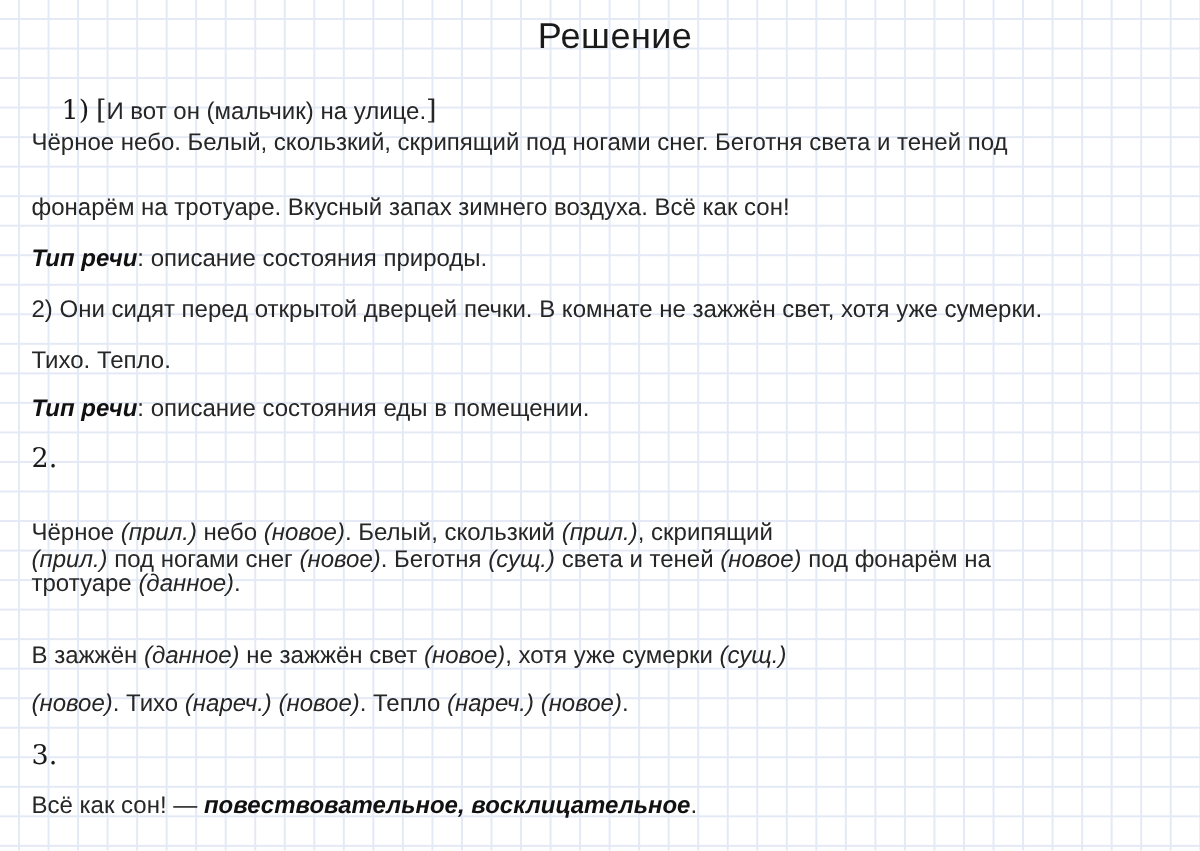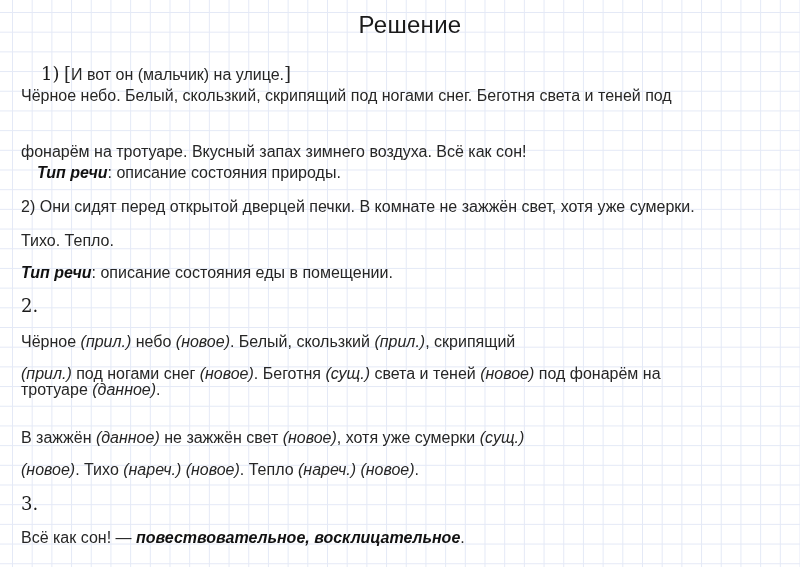--- a/index.html
+++ b/index.html
@@ -70,40 +70,40 @@
 <div class="page">
 
   <div class="title">Решение</div>
 
   <div class="line" style="top:64px;margin-left:20px;">
     <span class="num">1)</span>
     <span class="bracket">[</span><span>И вот он (мальчик) на улице.</span><span class="bracket">]</span>
   </div>
 
   <div class="line" style="top:86px;">Чёрное небо. Белый, скользкий, скрипящий под ногами снег. Беготня света и теней под</div>
-  <div class="line" style="top:142px;">фонарём на тротуаре. Вкусный запах зимнего воздуха. Всё как сон!</div>
+  <div class="line" style="top:129px;">фонарём на тротуаре. Вкусный запах зимнего воздуха. Всё как сон!</div>
 
-  <div class="line" style="top:163px;margin-left:16px;">
+  <div class="line" style="top:163px;">
     <span class="bi">Тип речи</span><span>: описание состояния природы.</span>
   </div>
 
   <div class="line" style="top:197px;">
     <span>2)</span><span> Они сидят перед открытой дверцей печки. В комнате не зажжён свет, хотя уже сумерки.</span>
   </div>
   <div class="line" style="top:263px;">
     <span class="bi">Тип речи</span><span>: описание состояния еды в помещении.</span>
   </div>
 
   <div class="line" style="top:231px;">Тихо. Тепло.</div>
 
   <div class="line" style="top:296px;">
     <span class="num">2.</span>
   </div>
 
-  <div class="line" style="top:332px;"><span>Чёрное </span><span class="it">(прил.)</span><span> небо </span><span class="it">(новое)</span><span>. Белый, скользкий </span><span class="it">(прил.)</span><span>, скрипящий</span></div>
+  <div class="line" style="top:346px;"><span>Чёрное </span><span class="it">(прил.)</span><span> небо </span><span class="it">(новое)</span><span>. Белый, скользкий </span><span class="it">(прил.)</span><span>, скрипящий</span></div>
   <div class="line" style="top:364px;"><span class="it">(прил.)</span><span> под ногами снег </span><span class="it">(новое)</span><span>. Беготня </span><span class="it">(сущ.)</span><span> света и теней </span><span class="it">(новое)</span><span> под фонарём на</span></div>
   <div class="line" style="top:380px;"><span>тротуаре </span><span class="it">(данное)</span><span>.</span></div>
   <div class="line" style="top:428px;"><span>В зажжён </span><span class="it">(данное)</span><span> не зажжён свет </span><span class="it">(новое)</span><span>, хотя уже сумерки </span><span class="it">(сущ.)</span></div>
   <div class="line" style="top:460px;"><span class="it">(новое)</span><span>. Тихо </span><span class="it">(нареч.)</span><span> </span><span class="it">(новое)</span><span>. Тепло </span><span class="it">(нареч.)</span><span> </span><span class="it">(новое)</span><span>.</span></div>
 
   <div class="line" style="top:494px;">
     <span class="num">3.</span>
   </div>
 
   <div class="line" style="top:528px;">

